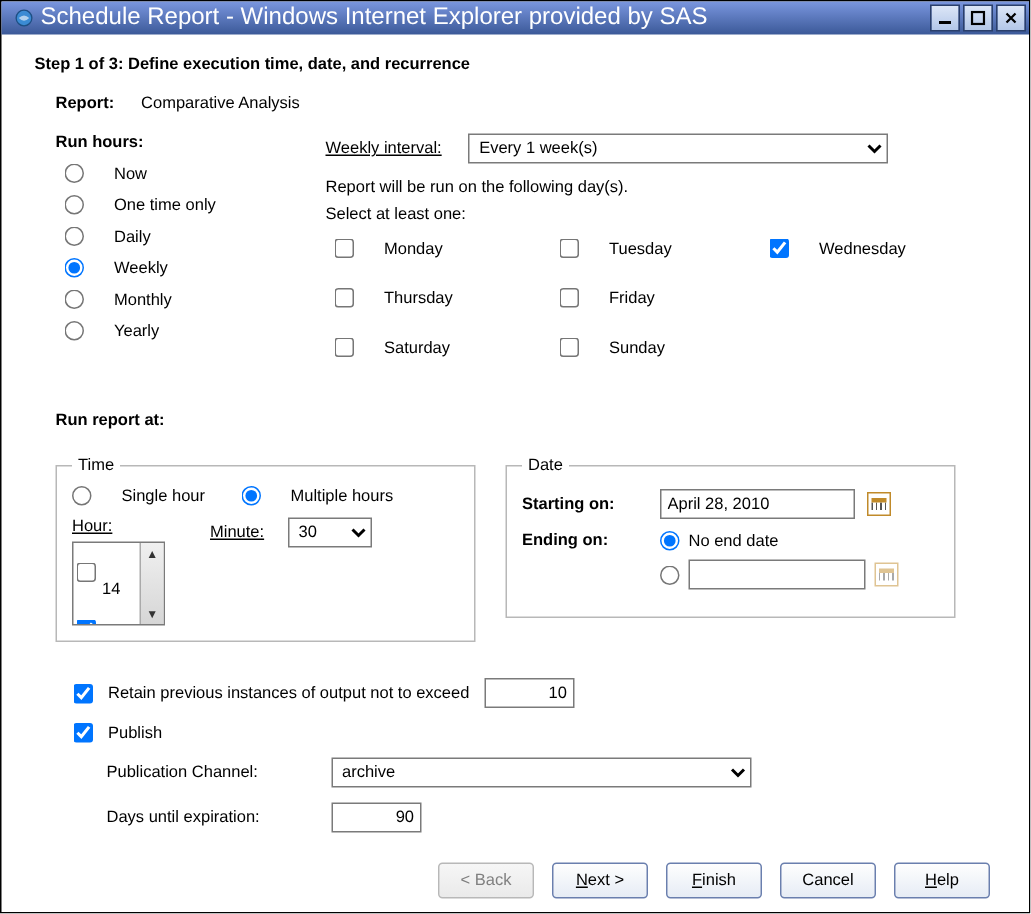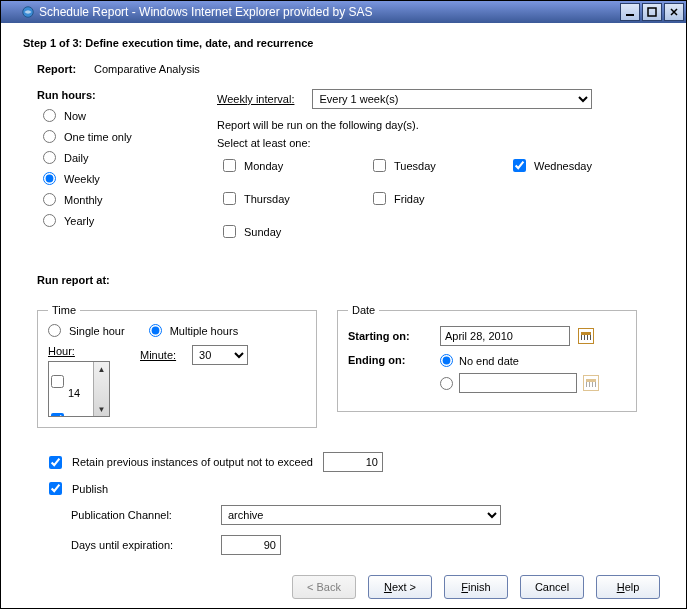--- a/index.html
+++ b/index.html
@@ -16,23 +16,23 @@
   border: 1px solid #000;
   background: #fff;
   display: flex;
   flex-direction: column;
 }
 .titlebar {
   height: 22px;
   background: linear-gradient(to bottom, #7a96df, #3b5998);
   display: flex;
   align-items: center;
-  padding: 0 2px 0 20px;
+  padding: 0 2px 0 8px;
   color: #fff;
-  font-size: 12px;
+  font-size: 16px;
 }
 .titlebar-icon {
   width: 14px; height: 14px; margin-right: 4px;
 }
 .titlebar-icon svg { width:14px; height:14px; display:block;}
 .titlebar-text { flex: 1; white-space: nowrap; overflow:hidden;}
 .titlebar-buttons { display:flex; gap:0; }
 .tb-btn {
   width: 20px; height: 18px;
   background: linear-gradient(to bottom, #dce6f7, #b3c7e8);
@@ -61,21 +61,21 @@
 .two-col {
   display:flex;
   align-items:flex-start;
   margin-left: 14px;
   gap: 30px;
 }
 .runreport-col { width: 150px; }
 .section-head { font-weight: bold; margin-bottom: 8px; }
 .radio-item, .check-item {
   display:flex; align-items:center; margin: 4px 0 8px 6px;
-  gap: 8px;
+  gap: 20px;
 }
 input[type=radio], input[type=checkbox]{
   margin:0;
   width:13px; height:13px;
 }
 .right-col { flex:1; }
 .wi-row { display:flex; align-items:center; margin-bottom:10px; gap: 18px;}
 .wi-label { text-decoration: underline; }
 .select {
   border: 1px solid #7a7a7a;
@@ -256,20 +256,24 @@
             </label>
           <label class="check-item">
               <input type="checkbox" style="">
               <span>Thursday</span>
             </label>
           <label class="check-item">
               <input type="checkbox" style="">
               <span>Friday</span>
             </label>
           <div></div>
+          <label class="check-item">
+              <input type="checkbox" style="">
+              <span>Saturday</span>
+            </label>
           <label class="check-item">
               <input type="checkbox" style="">
               <span>Sunday</span>
             </label>
           <div></div>
         </div>
       </div>
     </div>
 
     <div class="section-head" style="margin:28px 0 4px 14px">Run report at:</div>

